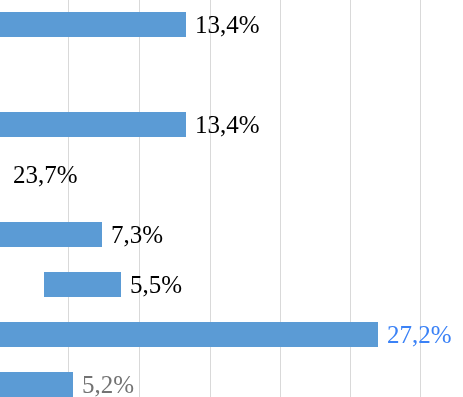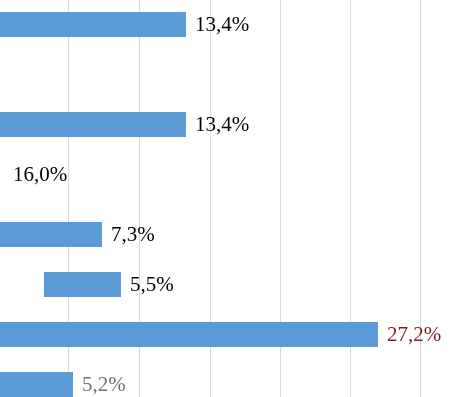--- a/index.html
+++ b/index.html
@@ -57,21 +57,21 @@
     align-items: center;
   }
 
   .bar {
     height: 25px;
     background: #5b9bd5;
     flex: 0 0 auto;
   }
 
   .bar-label {
-    font-size: 21px;
+    font-size: 25px;
     line-height: 1;
     color: #000000;
     white-space: nowrap;
     margin-left: 9px;
     flex: 0 0 auto;
   }
 </style>
 </head>
 <body>
 
@@ -89,33 +89,33 @@
   <div class="plot" id="plot-layer">
       <div class="bar-row" style="top: 0px;">
         <div class="bar" style="width: 186px; background: rgb(91, 155, 213);"></div>
         <div class="bar-label" style="color: rgb(0, 0, 0);">13,4%</div>
       </div>
       <div class="bar-row" style="top: 100px;">
         <div class="bar" style="width: 186px; background: rgb(91, 155, 213);"></div>
         <div class="bar-label" style="color: rgb(0, 0, 0);">13,4%</div>
       </div>
       <div class="bar-row" style="top: 150px;">
-        <div class="bar-label" style="color: rgb(0, 0, 0); margin-left: 13px;">16,0%</div>
+        <div class="bar-label" style="color: rgb(0, 0, 0); margin-left: 13px;">23,7%</div>
       </div>
       <div class="bar-row" style="top: 210px;">
         <div class="bar" style="width: 102px; background: rgb(91, 155, 213);"></div>
         <div class="bar-label" style="color: rgb(0, 0, 0);">7,3%</div>
       </div>
       <div class="bar-row" style="top: 260px; padding-left: 44px;">
         <div class="bar" style="width: 77px; background: rgb(91, 155, 213);"></div>
         <div class="bar-label" style="color: rgb(0, 0, 0);">5,5%</div>
       </div>
       <div class="bar-row" style="top: 310px;">
         <div class="bar" style="width: 378px; background: rgb(91, 155, 213);"></div>
-        <div class="bar-label" style="color: #7f1d1d;">27,2%</div>
+        <div class="bar-label" style="color: #3b82f6;">27,2%</div>
       </div>
       <div class="bar-row" style="top: 360px;">
         <div class="bar" style="width: 73px; background: rgb(91, 155, 213);"></div>
         <div class="bar-label" style="color: #737373;">5,2%</div>
       </div>
     </div>
 
 </div>
 
 </body></html>

